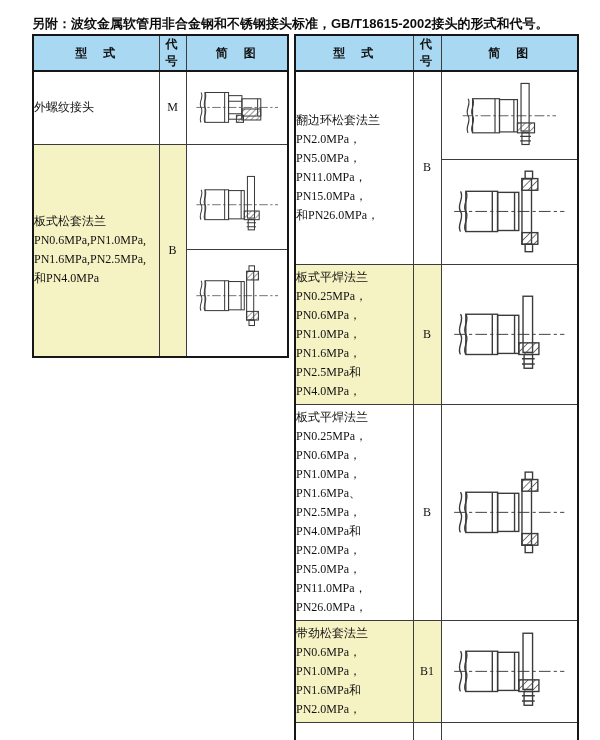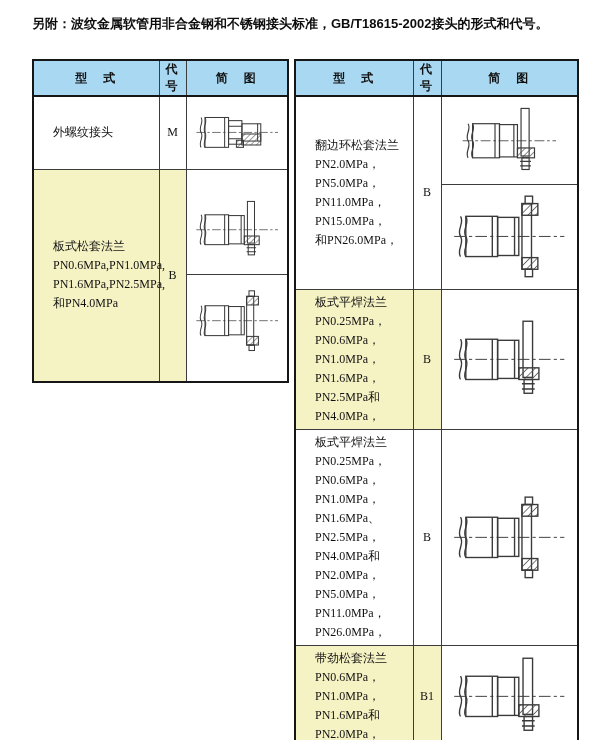--- a/index.html
+++ b/index.html
@@ -9,39 +9,39 @@
     --frame:#161616;
     --ink:#111111;
   }
   *{box-sizing:border-box;}
   html,body{margin:0;padding:0;}
   body{
     width:600px;height:740px;background:#ffffff;overflow:hidden;
     font-family:"Liberation Serif","DejaVu Serif",serif;color:var(--ink);
   }
   .caption{
-    margin:16px 20px 11px 32px;
+    margin:16px 20px 2px 32px;
     font-family:"Liberation Sans","DejaVu Sans",sans-serif;
     font-weight:bold;font-size:13px;line-height:16px;color:#0d0d0d;
   }
   .tables{display:flex;gap:5px;margin-left:32px;align-items:flex-start;}
   table{
     border-collapse:collapse;table-layout:fixed;
-    border:2px solid var(--frame);background:#fff;margin-top:16px;
+    border:2px solid var(--frame);background:#fff;
   }
   td,th{border:1px solid var(--border);padding:0;}
   tr.head th{
     background:var(--blue);
     font-family:"Liberation Sans","DejaVu Sans",sans-serif;
     font-weight:bold;font-size:12px;letter-spacing:2px;
     border-bottom:2px solid var(--frame);
   }
   .tcell{
     font-size:12px;line-height:19px;white-space:pre-line;
-    padding:3px 4px 3px 19px;vertical-align:middle;
+    padding:3px 4px 3px 0;vertical-align:middle;
   }
   .ccell{
     text-align:center;vertical-align:middle;font-size:12px;
     font-family:"Liberation Serif","DejaVu Serif",serif;
   }
   .dcell{padding:0;vertical-align:middle;background:#fff;}
   tr.hl .tcell, tr.hl .ccell{background:var(--yellow);}
   .diag{display:flex;align-items:center;justify-content:center;height:100%;}
   .diag svg{width:86%;height:96%;}
   .half{display:flex;align-items:center;justify-content:center;}

